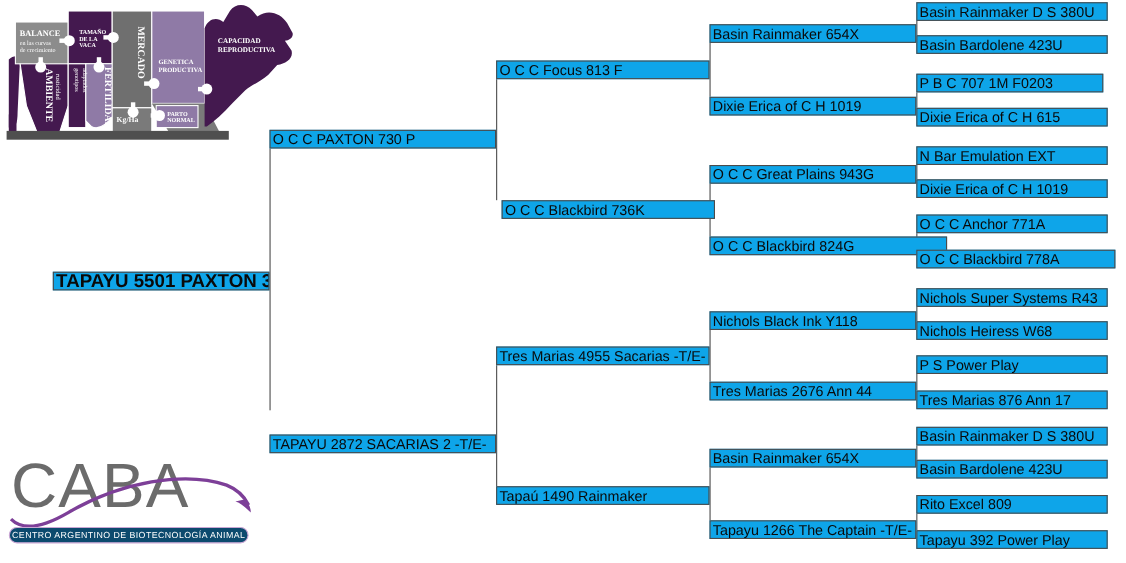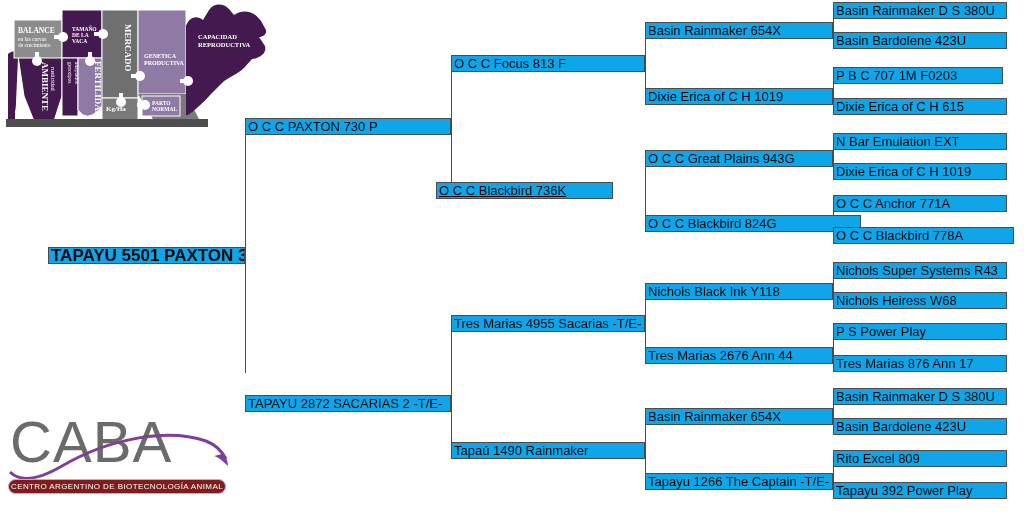--- a/index.html
+++ b/index.html
@@ -28,21 +28,21 @@
   .caba-word {
     position:absolute; left:4px; top:-4px;
     font-family:"Liberation Sans", sans-serif;
     font-size:57px; line-height:64px; font-weight:400;
     color:#6b6b6b; letter-spacing:1px; transform:scaleX(1.02);
     transform-origin:left top;
   }
   .caba-swoosh { position:absolute; left:0; top:0; }
   .caba-banner {
     position:absolute; left:2px; top:65px; width:218px; height:15px;
-    box-sizing:border-box; background:#7f1d1d; border:1px solid #c9a6d4;
+    box-sizing:border-box; background:#0c4a6e; border:1px solid #c9a6d4;
     border-radius:9px; color:#fff; font-size:8px; line-height:13px;
     letter-spacing:0.4px; text-align:center; white-space:nowrap; overflow:hidden;
   }
 </style>
 </head>
 <body>
 
 <div id="stage">
 
   <svg id="bull" width="266" height="132" viewBox="0 0 266 132">
@@ -129,21 +129,21 @@
   <div class="vline" style="left:833px; top:340px; height:15px;"></div>
   <div class="vline" style="left:833px; top:405px; height:13px;"></div>
   <div class="vline" style="left:833px; top:467px; height:15px;"></div>
 
   <div class="pbox root" style="left:48px; top:247px; width:197px;">TAPAYU 5501 PAXTON 3 -T/E-</div>
 
   <div class="pbox" style="left:245px; top:118px; width:206px;">O C C PAXTON 730 P</div>
   <div class="pbox" style="left:245px; top:373px; width:206px;margin-top:22px;">TAPAYU 2872 SACARIAS 2 -T/E-</div>
 
   <div class="pbox" style="left:451px; top:55px;  width:194px;">O C C Focus 813 F</div>
-  <div class="pbox" style="left:436px; top:182px; width:177px;text-decoration:underline;">O C C Blackbird 736K</div>
+  <div class="pbox" style="left:456px; top:182px; width:194px;">O C C Blackbird 736K</div>
   <div class="pbox" style="left:451px; top:315px; width:194px;">Tres Marias 4955 Sacarias -T/E-</div>
   <div class="pbox" style="left:451px; top:442px; width:194px;">Tapaú 1490 Rainmaker</div>
 
   <div class="pbox" style="left:645px; top:22px;  width:188px;">Basin Rainmaker 654X</div>
   <div class="pbox" style="left:645px; top:88px;  width:188px;">Dixie Erica of C H 1019</div>
   <div class="pbox" style="left:645px; top:150px; width:188px;">O C C Great Plains 943G</div>
   <div class="pbox" style="left:645px; top:215px; width:216px;">O C C Blackbird 824G</div>
   <div class="pbox" style="left:645px; top:283px; width:188px;">Nichols Black Ink Y118</div>
   <div class="pbox" style="left:645px; top:347px; width:188px;">Tres Marias 2676 Ann 44</div>
   <div class="pbox" style="left:645px; top:408px; width:188px;">Basin Rainmaker 654X</div>

